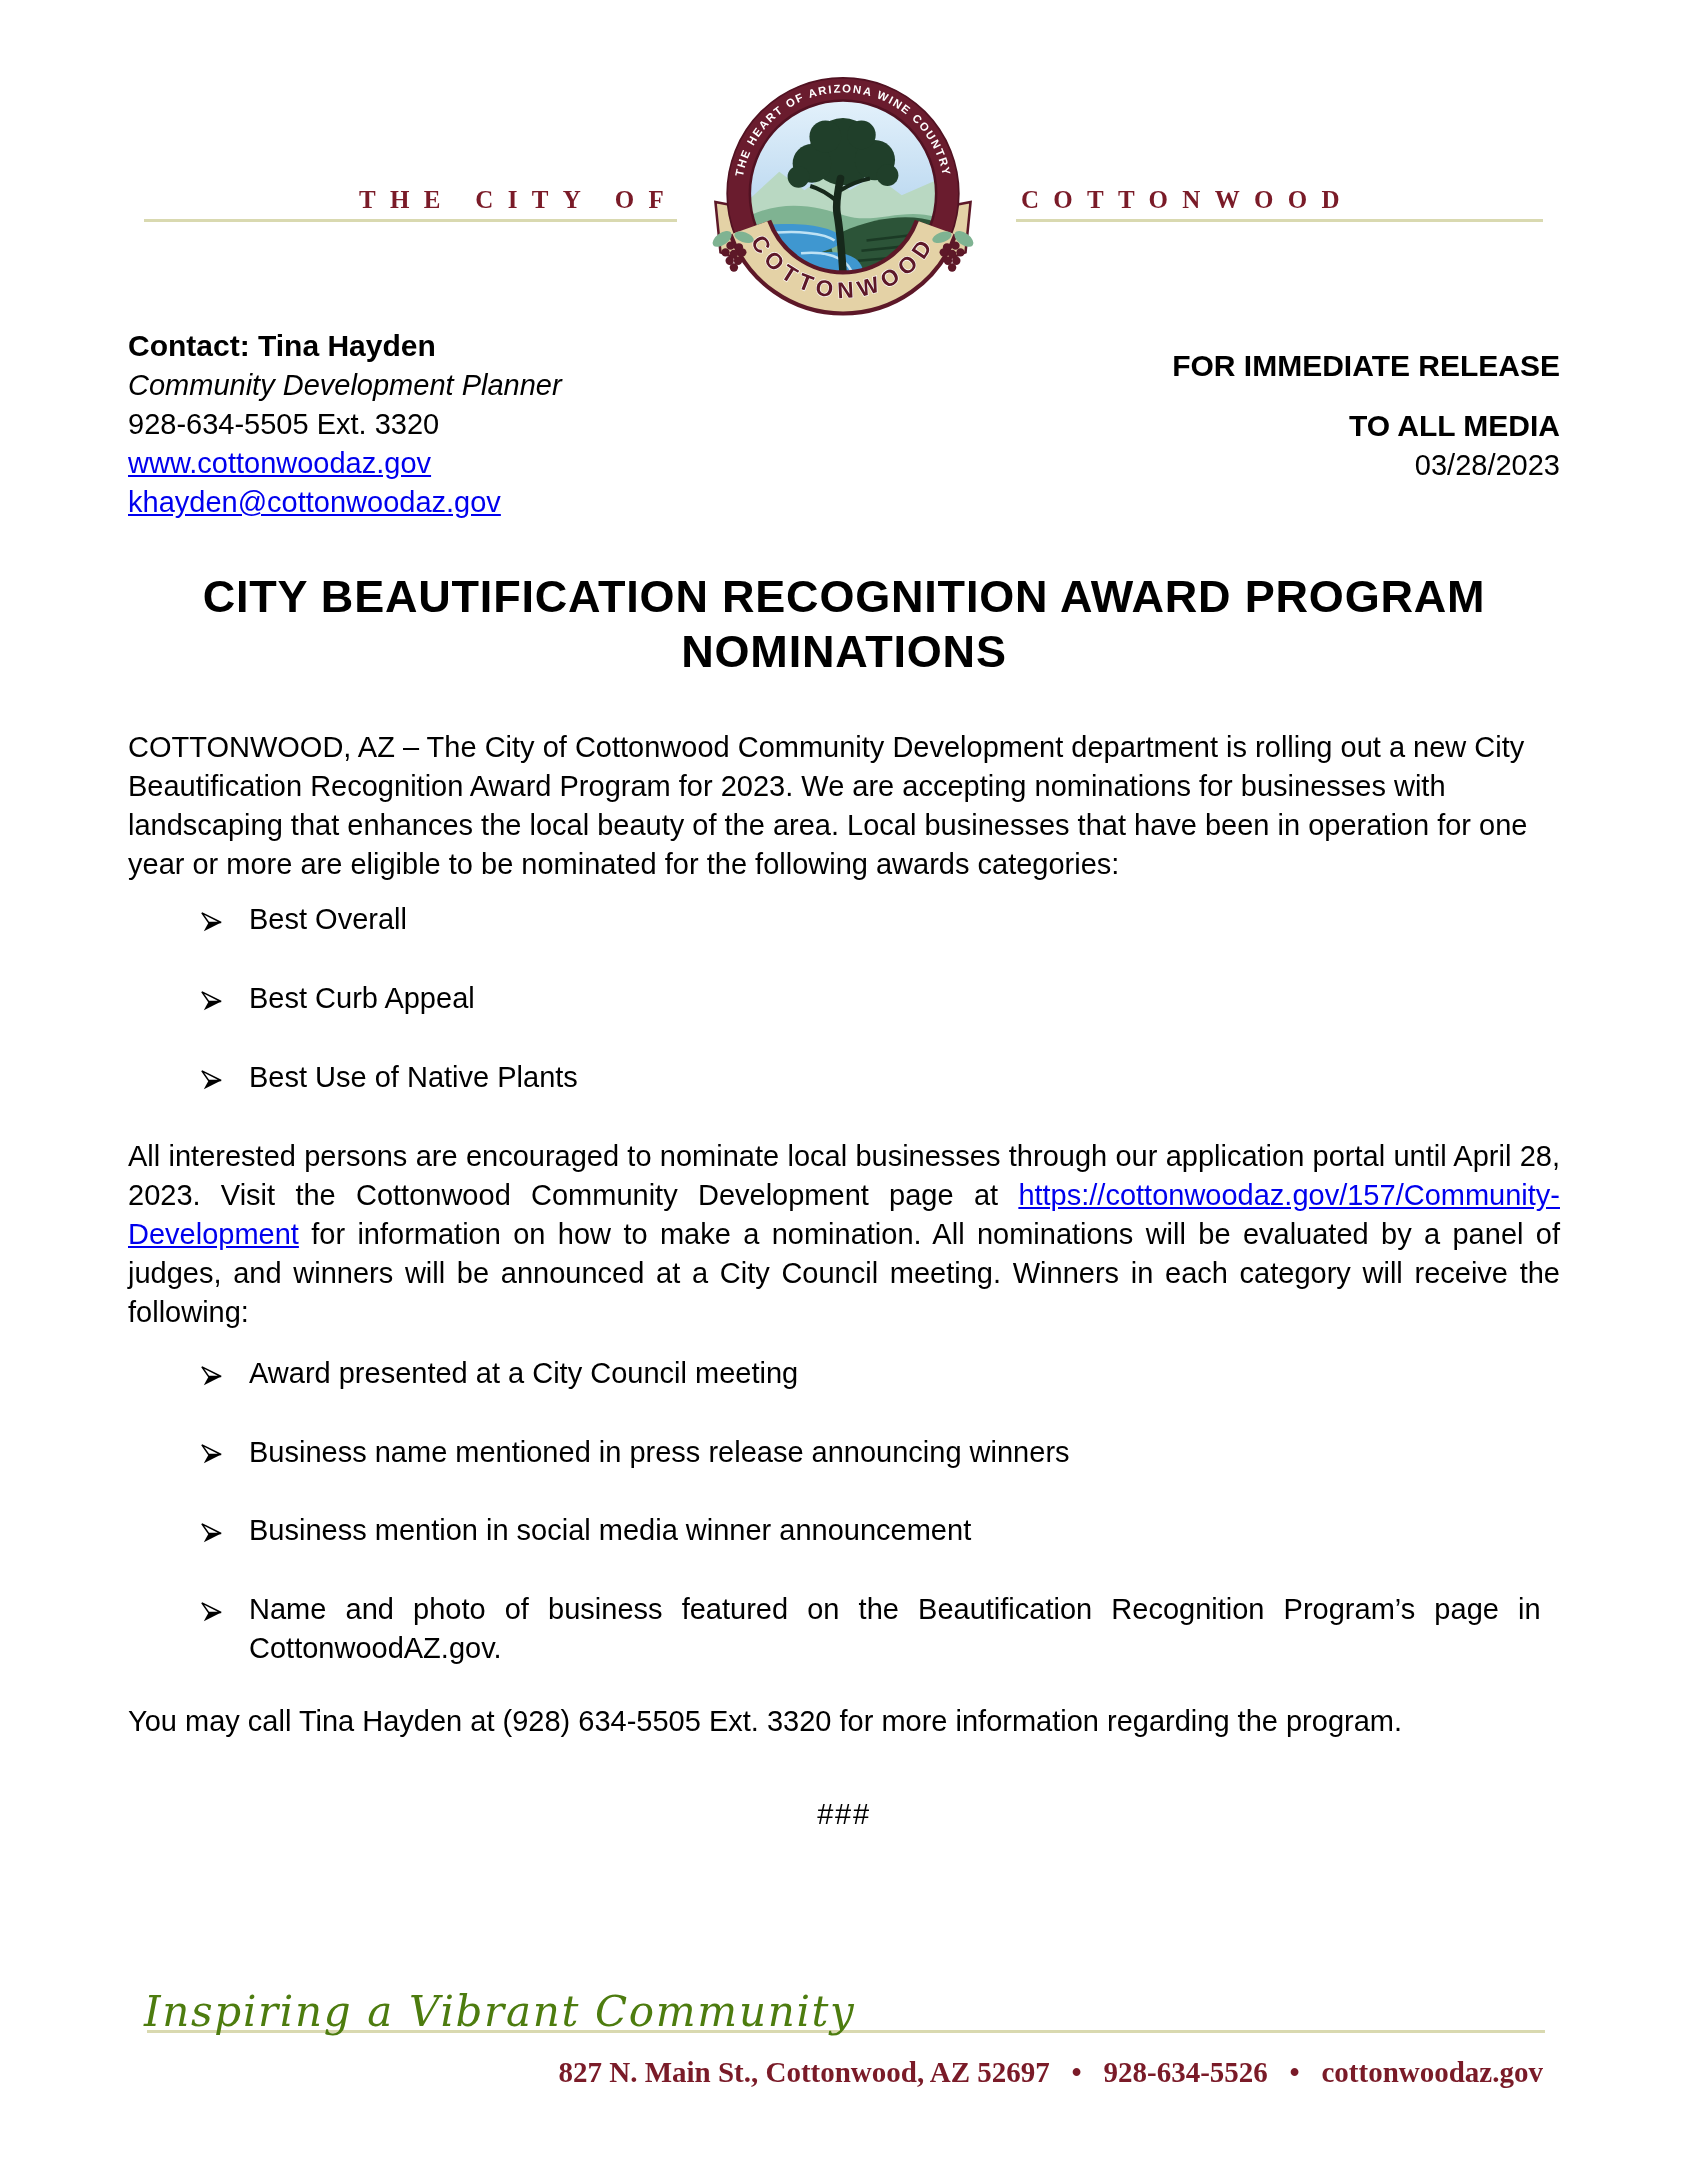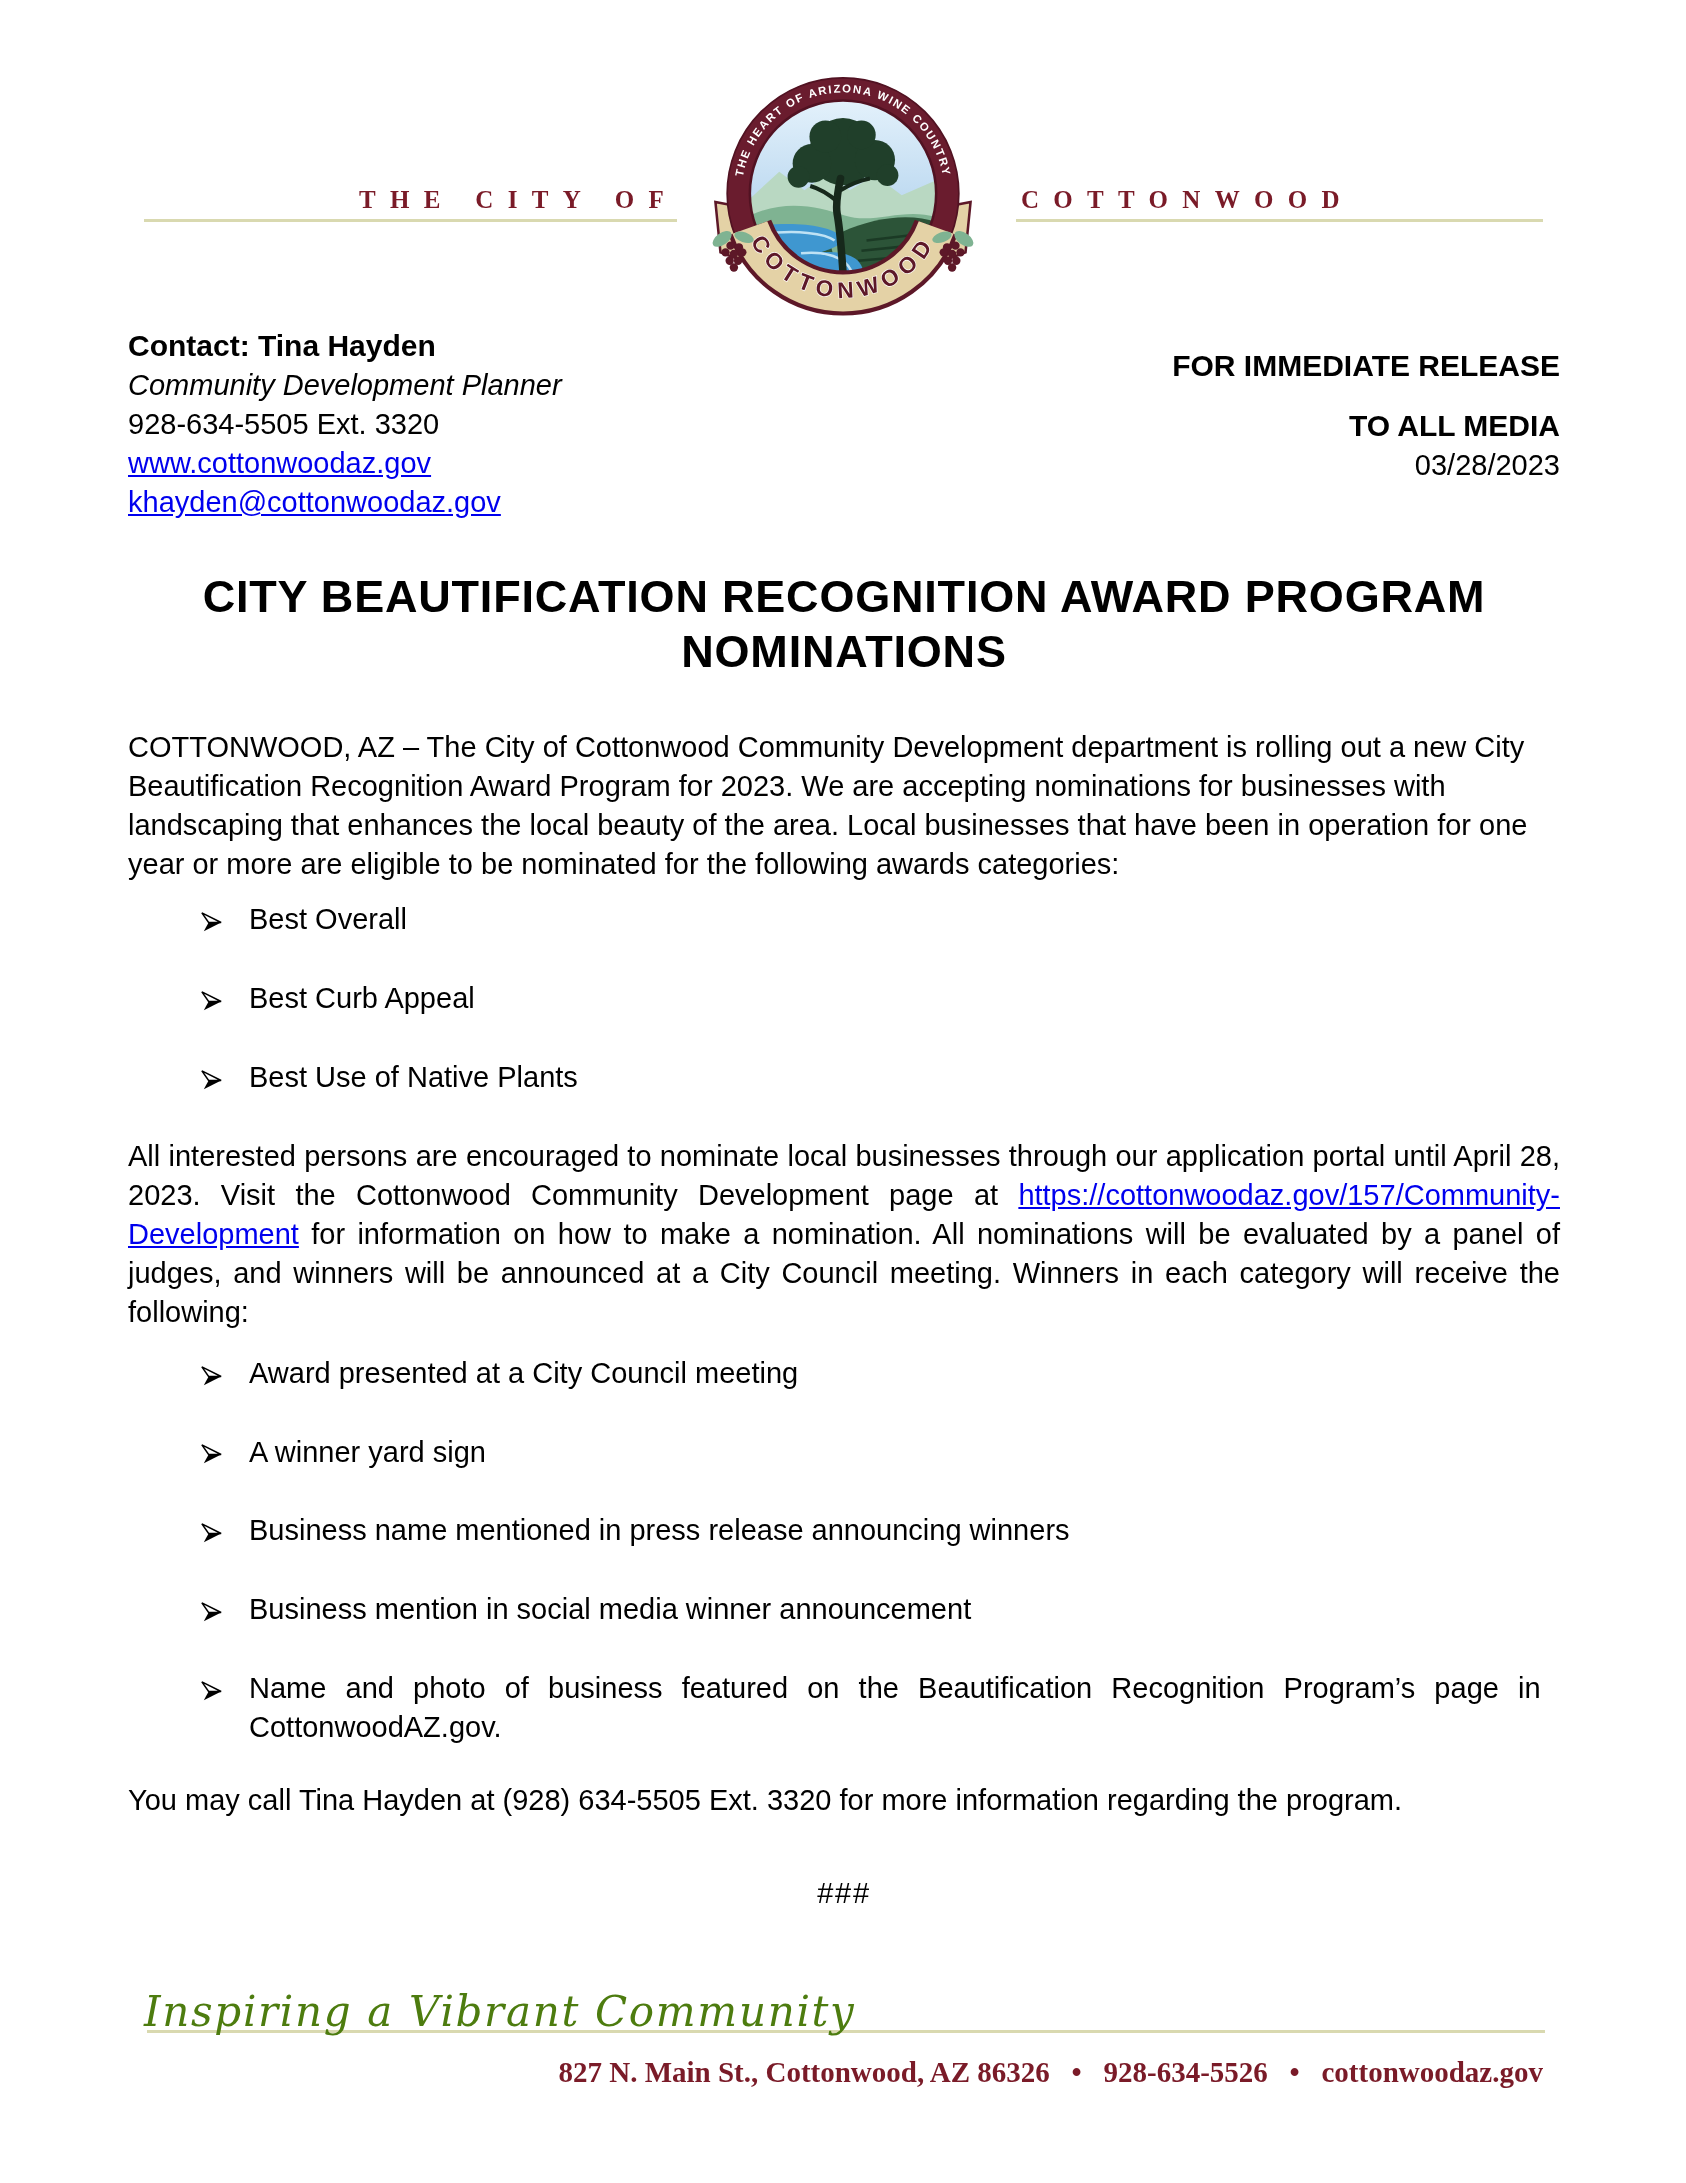--- a/index.html
+++ b/index.html
@@ -216,27 +216,20 @@
               <polygon points="3,3 23,13 10,13" fill="#ffffff" stroke="#000000" stroke-width="1.6"></polygon>
               <polygon points="10,13 23,13 5,22" fill="#000000"></polygon>
             </svg></span>
         <span class="tx">Award presented at a City Council meeting</span>
       </div>
       <div class="bullet">
         <span class="mk"><svg width="25" height="25" viewBox="0 0 26 26">
               <polygon points="3,3 23,13 10,13" fill="#ffffff" stroke="#000000" stroke-width="1.6"></polygon>
               <polygon points="10,13 23,13 5,22" fill="#000000"></polygon>
             </svg></span>
-        <span class="tx">A winner yard sign</span>
-      </div>
-      <div class="bullet">
-        <span class="mk"><svg width="25" height="25" viewBox="0 0 26 26">
-              <polygon points="3,3 23,13 10,13" fill="#ffffff" stroke="#000000" stroke-width="1.6"></polygon>
-              <polygon points="10,13 23,13 5,22" fill="#000000"></polygon>
-            </svg></span>
         <span class="tx">Business name mentioned in press release announcing winners</span>
       </div>
       <div class="bullet">
         <span class="mk"><svg width="25" height="25" viewBox="0 0 26 26">
               <polygon points="3,3 23,13 10,13" fill="#ffffff" stroke="#000000" stroke-width="1.6"></polygon>
               <polygon points="10,13 23,13 5,22" fill="#000000"></polygon>
             </svg></span>
         <span class="tx">Business mention in social media winner announcement</span>
       </div>
       <div class="bullet">
@@ -248,16 +241,16 @@
       </div>
     </div>
 
     <div class="closing">You may call Tina Hayden at (928) 634-5505 Ext. 3320 for more information regarding the program.</div>
 
     <div class="hashes">###</div>
   </div>
 
   <div class="tagline">Inspiring a Vibrant Community</div>
   <div class="rule rule-footer"></div>
-  <div class="address">827 N. Main St., Cottonwood, AZ 86326  •  928-634-5526  •  cottonwoodaz.gov</div>
+  <div class="address">827 N. Main St., Cottonwood, AZ 52697  •  928-634-5526  •  cottonwoodaz.gov</div>
 
 </div>
 
 
 </body></html>

